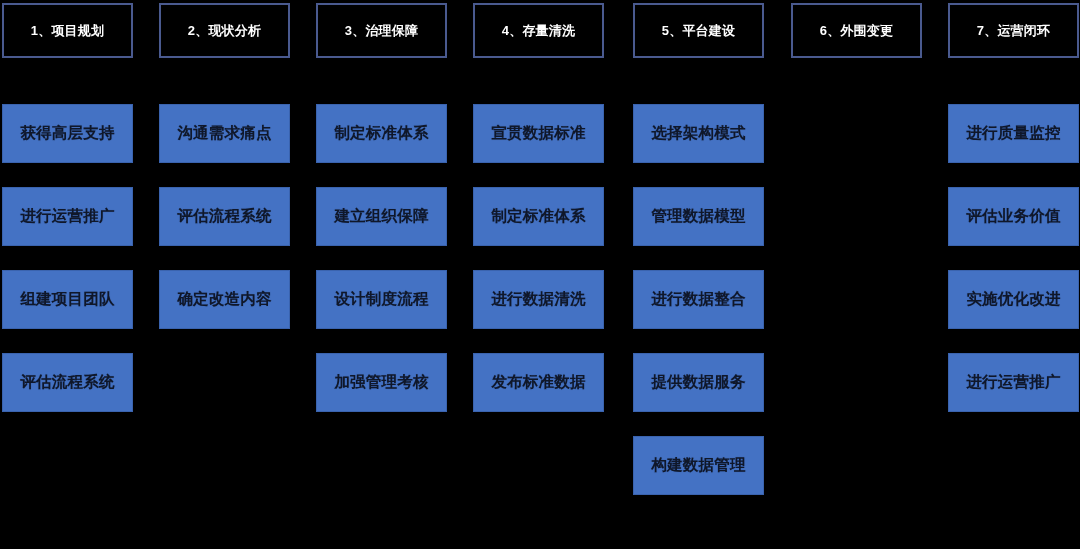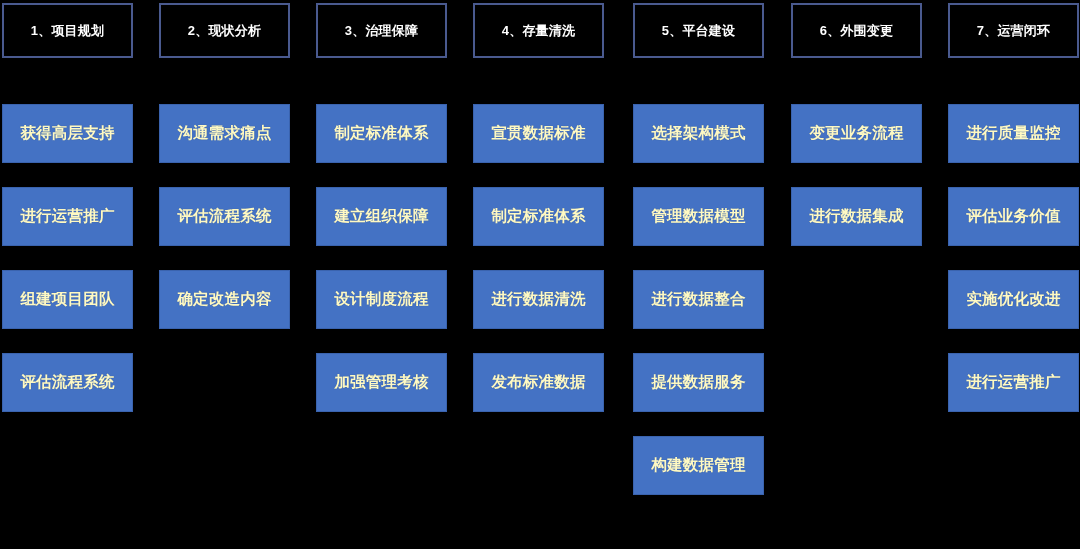--- a/index.html
+++ b/index.html
@@ -58,21 +58,21 @@
   .task-box {
     box-sizing: border-box;
     width: 131px;
     height: 59px;
     margin-bottom: 24px;
     background: #4472c4;
     border: 1px solid #3a63ae;
     display: flex;
     align-items: center;
     justify-content: center;
-    color: #fef9c3;
+    color: #0f172a;
     font-size: 15.5px;
     font-weight: bold;
     letter-spacing: 0.2px;
     white-space: nowrap;
     text-shadow: 0 0 1px rgba(0,0,0,0.25);
   }
 </style>
 </head>
 <body>
 
@@ -117,24 +117,20 @@
       <div class="task-list">
         <div class="task-box">选择架构模式</div>
         <div class="task-box">管理数据模型</div>
         <div class="task-box">进行数据整合</div>
         <div class="task-box">提供数据服务</div>
         <div class="task-box">构建数据管理</div>
       </div>
     </div>
     <div class="column" style="left: 791px;">
       <div class="phase-header">6、外围变更</div>
-      <div class="task-list">
-        <div class="task-box">变更业务流程</div>
-        <div class="task-box">进行数据集成</div>
-      </div>
     </div>
     <div class="column" style="left: 948px;">
       <div class="phase-header">7、运营闭环</div>
       <div class="task-list">
         <div class="task-box">进行质量监控</div>
         <div class="task-box">评估业务价值</div>
         <div class="task-box">实施优化改进</div>
         <div class="task-box">进行运营推广</div>
       </div>
     </div>

